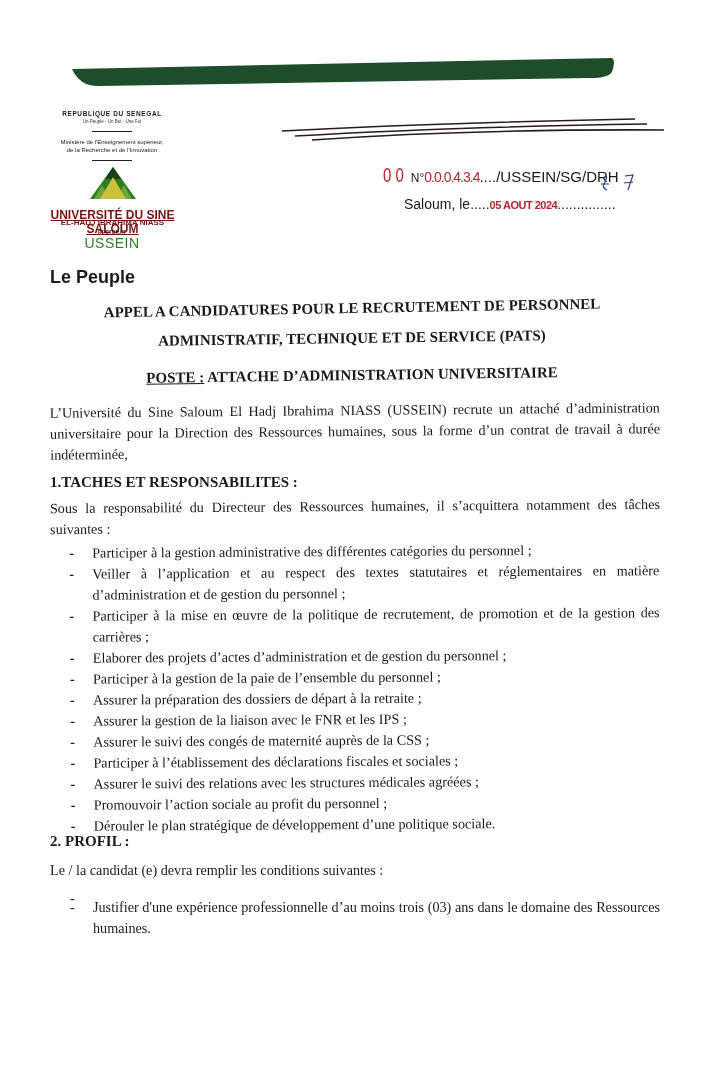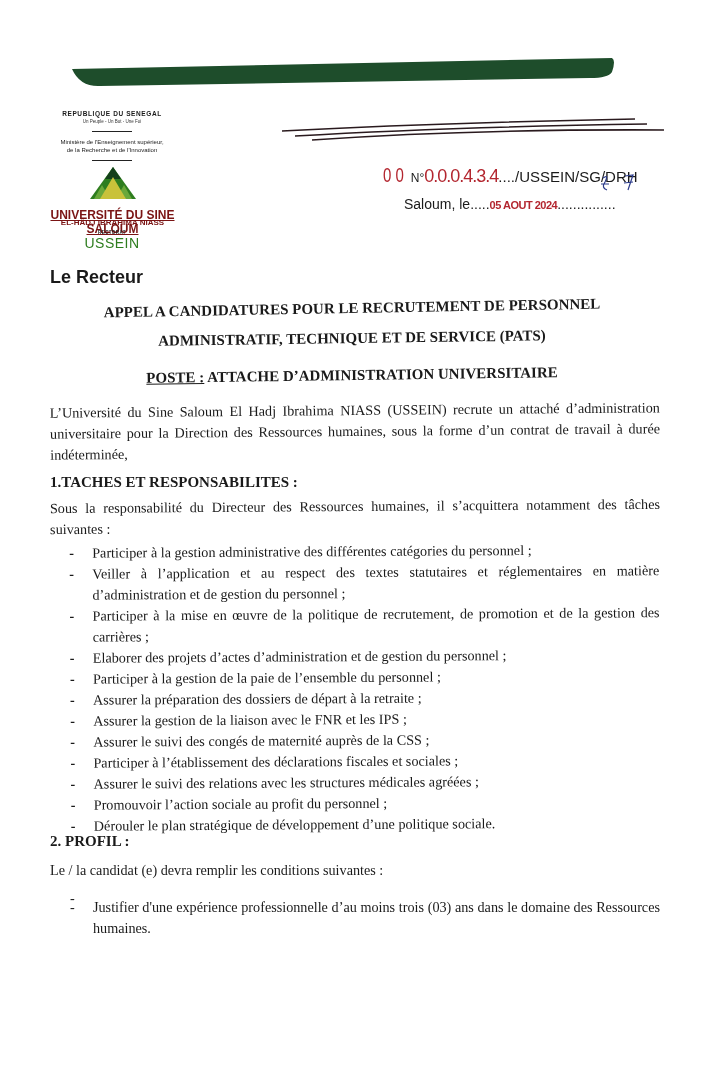--- a/index.html
+++ b/index.html
@@ -87,32 +87,32 @@
 <div id="univ2" class="abs inst sans">EL-HÂDJ IBRAHIMA NIASS</div>
 <div id="rectorat" class="abs inst sans">RECTORAT</div>
 
 <svg id="triple-rules" class="abs" viewBox="0 0 400 30">
   <path d="M2 16 Q150 8 355 4" stroke="#2a1a1e" stroke-width="1.6" fill="none"></path>
   <path d="M15 21 Q170 12 367 9" stroke="#2a1a1e" stroke-width="1.6" fill="none"></path>
   <path d="M32 25 Q190 14 384 15" stroke="#2a1a1e" stroke-width="1.6" fill="none"></path>
 </svg>
 
 <div id="ref-line" class="abs sans">
-  <span class="red-stamp stamp-big">0 0</span><span style="font-size:12px">N°</span><span class="red-stamp" style="font-size:18px;letter-spacing:-1px">0.0.0.4.3.4</span><span>....</span><span>/USSEIN/SG/DRH</span>
+  <span class="red-stamp stamp-big">0 0</span><span style="font-size:12px">N°</span><span class="red-stamp" style="font-size:14px;letter-spacing:-1px">0.0.0.4.3.4</span><span>....</span><span>/USSEIN/SG/DRH</span>
 </div>
 <svg id="sig-marks" class="abs" viewBox="0 0 45 28">
   <path d="M8 8 Q14 4 10 12 Q6 18 12 20 M6 14 L14 14" stroke="#2a3a8a" stroke-width="1.2" fill="none"></path>
   <path d="M30 6 L38 5 L33 20 M29 13 L38 12" stroke="#2a3a8a" stroke-width="1.2" fill="none"></path>
 </svg>
 
 <div id="date-line" class="abs sans">
   <span>Saloum, le</span><span>.....</span><span class="red-stamp" style="font-size:11px;font-weight:bold;letter-spacing:-0.5px">05 AOUT 2024</span><span>...............</span>
 </div>
 
-<div id="le-recteur" class="abs sans">Le Recteur</div>
+<div id="le-recteur" class="abs sans">Le Peuple</div>
 <div id="title1" class="abs serif title-line">APPEL A CANDIDATURES POUR LE RECRUTEMENT DE PERSONNEL</div>
 <div id="title2" class="abs serif title-line">ADMINISTRATIF, TECHNIQUE ET DE SERVICE (PATS)</div>
 <div id="poste" class="abs serif title-line">
   <span class="u">POSTE :</span><span> ATTACHE D’ADMINISTRATION UNIVERSITAIRE</span>
 </div>
 
 <div id="intro" class="abs serif para">L’Université du Sine Saloum El Hadj Ibrahima NIASS (USSEIN) recrute un attaché d’administration universitaire pour la Direction des Ressources humaines, sous la forme d’un contrat de travail à durée indéterminée,</div>
 
 <div id="h1" class="abs serif heading">1.TACHES ET RESPONSABILITES :</div>
 <div id="tasks-intro" class="abs serif para">Sous la responsabilité du Directeur des Ressources humaines, il s’acquittera notamment des tâches suivantes :</div>

